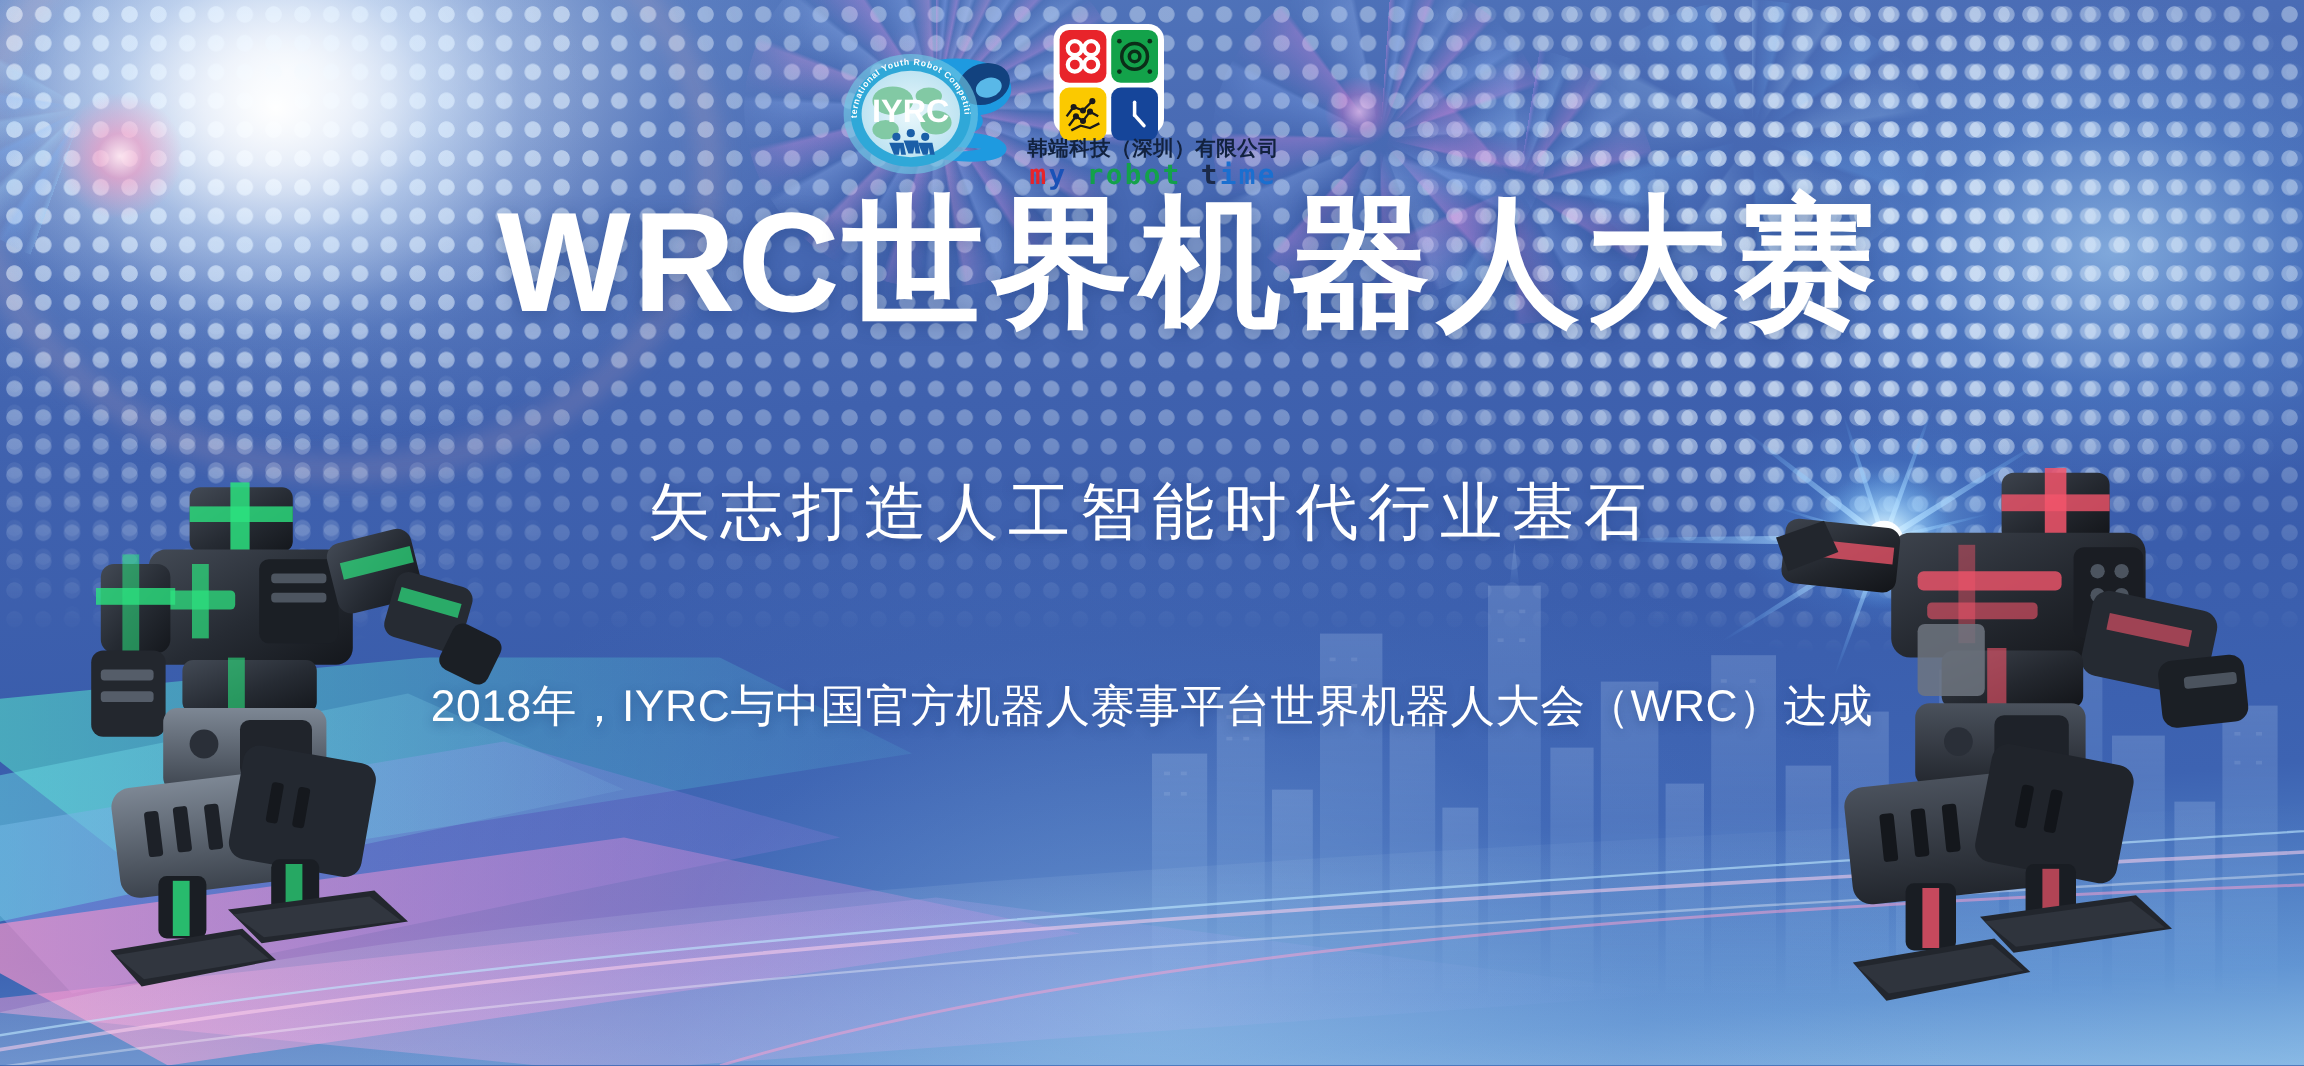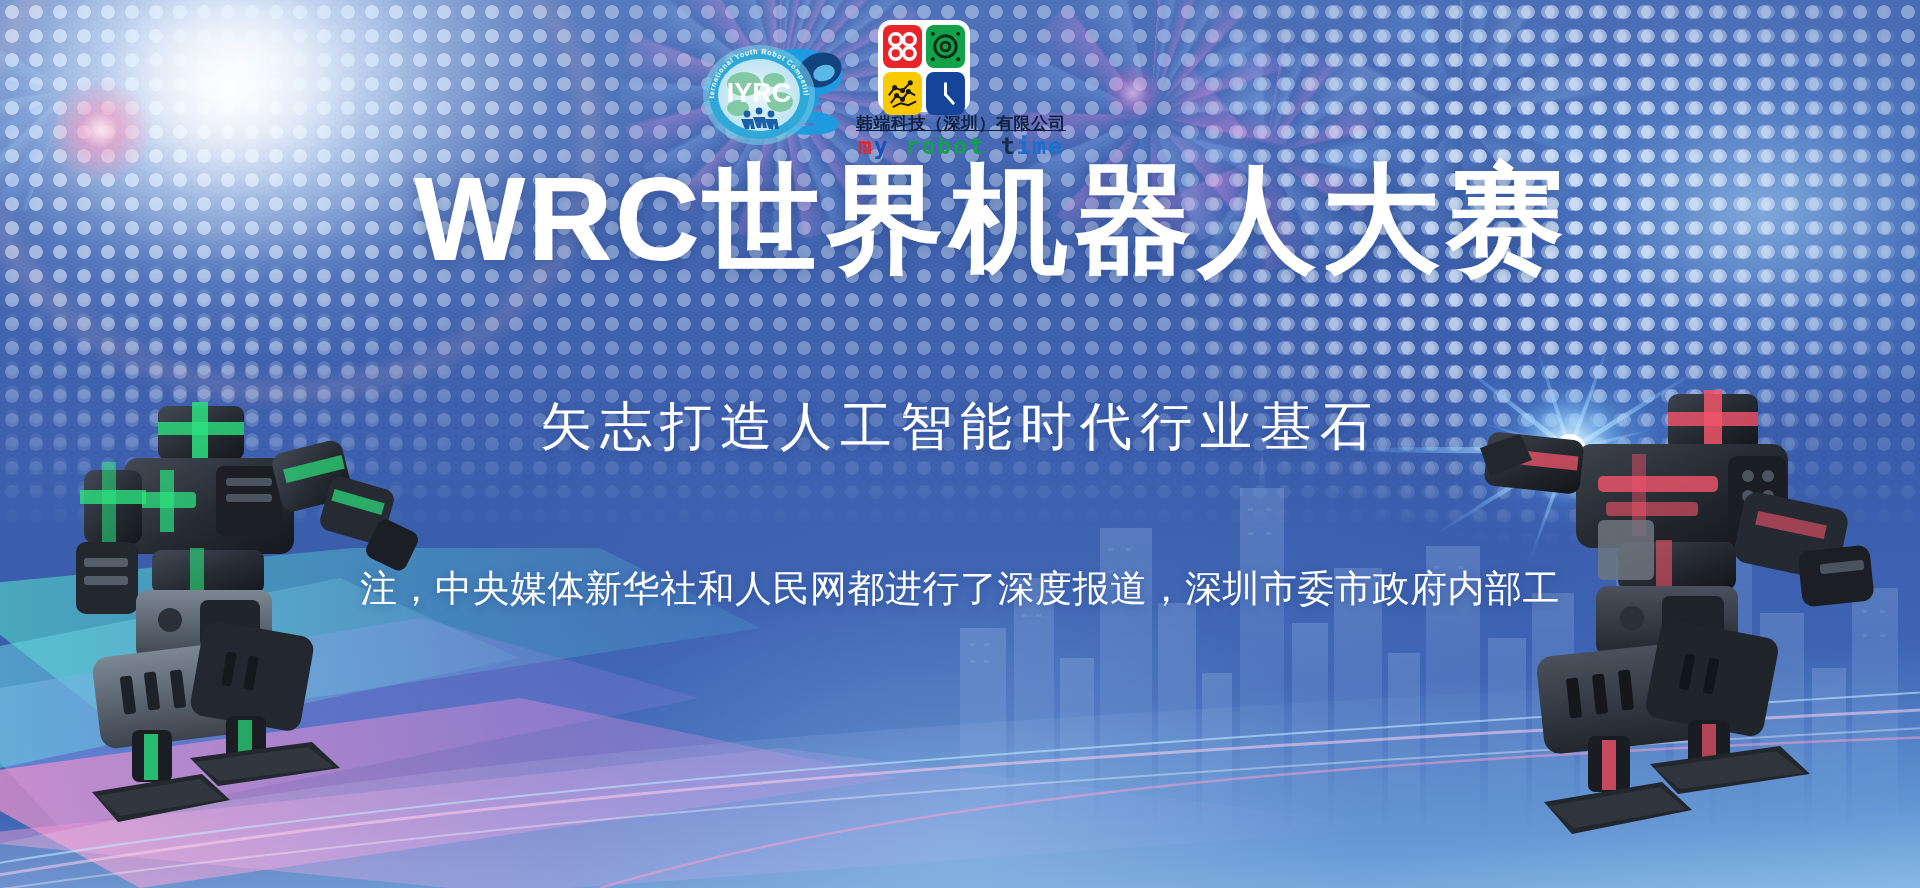--- a/index.html
+++ b/index.html
@@ -122,21 +122,21 @@
   
   .logo-row { position:absolute; top:0; left:0; width:100%; height:160px; }
   .swoosh { position:absolute; left:712px; top:38px; width:176px; height:100px; }
   .iyrc { position:absolute; left:700px; top:40px; width:118px; height:106px; }
   .mrt { position:absolute; left:838px; top:20px; width:246px; height:138px; }
   .mrt-squares { position:absolute; left:40px; top:0; width:92px; height:92px;
     background:#fff; border-radius:13px; padding:5px; display:grid; grid-template-columns:1fr 1fr; grid-template-rows:1fr 1fr; gap:4px; }
   .sq { border-radius:8px; position:relative; }
   .sq.red{background:#e8242a;} .sq.green{background:#13a24a;} .sq.yellow{background:#fbc900;} .sq.blue{background:#15459a;}
   .mrt-cn { position:absolute; top:92px; left:0; width:246px; text-align:center; color:#12223f;
-    font-size:17px; font-weight:700; letter-spacing:.5px; white-space:nowrap;text-decoration:underline; }
+    font-size:17px; font-weight:700; letter-spacing:.5px; white-space:nowrap; }
   .mrt-en { position:absolute; top:113px; left:0; width:246px; text-align:center;
     font-family:"DejaVu Sans Mono", monospace; font-size:23px; font-weight:700; letter-spacing:2px; white-space:nowrap; }
   .mrt-en span:nth-child(1){color:#e8242a;} .mrt-en span:nth-child(2){color:#1a52b8;}
   .mrt-en span:nth-child(3){color:#13a24a;} .mrt-en span:nth-child(4){color:#1b2a4a;}
   .mrt-en span:nth-child(5){color:#1a6fd0;margin-top:32px;}
 
   
   .headline {
     position:absolute; top:160px; left:0; width:100%; text-align:center;
     font-size:118px; font-weight:900; color:#ffffff; letter-spacing:6px;
@@ -547,16 +547,16 @@
     </div>
   </div>
 
   <div class="headline">
     <span class="lat">WRC</span><span>世界机器人大赛</span>
   </div>
 
   <div class="subtitle">矢志打造人工智能时代行业基石</div>
 
   <div class="body-copy">
-    <p>注，中央媒体新华社和人民网都进行了深度报道，深圳市委市政府内部工</p>
+    <p>2018年，IYRC与中国官方机器人赛事平台世界机器人大会（WRC）达成</p>
   </div>
 
 </div>
 
 </body></html>

